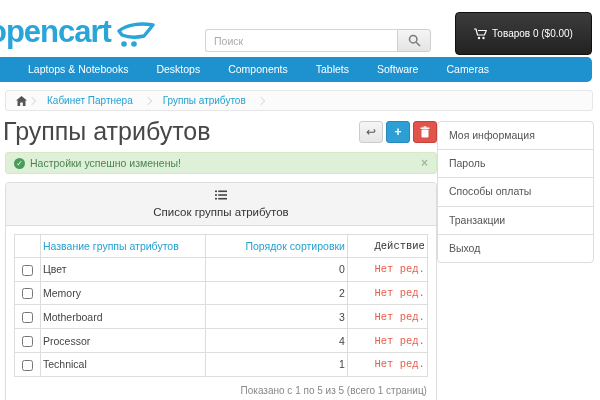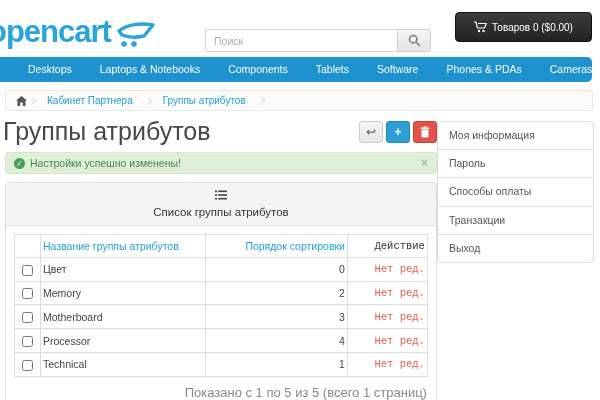--- a/index.html
+++ b/index.html
@@ -11,21 +11,21 @@
   .logo { position:absolute; left:-12px; top:14px; display:flex; align-items:center;
           font-size:31px; font-weight:bold; letter-spacing:-1px; color:#29a5d9; }
   .logo-cart { margin-left:6px; margin-top:6px; }
   .search-group { position:absolute; left:205px; top:29px; width:226px; height:23px; display:flex; }
   .search-input { flex:1; border:1px solid #d5d5d5; border-right:none; border-radius:3px 0 0 3px;
                   padding:0 8px; font-size:10.5px; color:#666; outline:none;
                   font-family:"Liberation Sans", sans-serif; }
   .search-input::placeholder { color:#aaa; }
   .search-btn { width:34px; background:linear-gradient(#f5f5f5,#e4e4e4); border:1px solid #cfcfcf;
                 border-radius:0 3px 3px 0; display:flex; align-items:center; justify-content:center; cursor:pointer; }
-  .cart-btn { position:absolute; left:455px; top:12px; width:137px; height:30px;
+  .cart-btn { position:absolute; left:455px; top:12px; width:137px; height:43px;
               background:linear-gradient(#3c3c3c,#222); border:1px solid #111; border-radius:4px;
               color:#fff; font-size:10px; display:flex; align-items:center; justify-content:center; gap:5px; cursor:pointer; }
 
   
   .nav { position:relative; margin-left:-10px; width:602px; height:25px; background:#1e91cf;
          border-radius:0 5px 5px 0; display:flex; align-items:center; padding-left:24px; }
   .nav-item { color:#fff; font-size:10.5px; padding:0 14px; line-height:25px; cursor:pointer; white-space:nowrap; }
 
   
   .breadcrumb { margin:8px 7px 0 5px; height:21px; background:#fbfbfb; border:1px solid #e6e6e6;
@@ -62,21 +62,21 @@
   table { width:100%; border-collapse:collapse; }
   th, td { border:1px solid #ddd; font-size:10.5px; padding:5px 2px; font-weight:normal; text-align:left; }
   th.sort-col, td.sort-col { text-align:right; width:142px; }
   th.action-col, td.action-col { text-align:right; width:80px;font-family:Liberation Mono, monospace; }
   .cb-col { width:26px; text-align:center; }
   .cb-col input { width:11px; height:11px; cursor:pointer; vertical-align:middle; }
   .th-link { color:#23a1d1; text-decoration:none; cursor:pointer; }
   .th-plain { color:#333; }
   td { color:#444; }
   .action-link { color:#e4604f; text-decoration:none; cursor:pointer; }
-  .pagination { text-align:right; font-size:13px; color:#888; margin-top:8px; padding-right:1px; }
+  .pagination { text-align:right; font-size:10px; color:#888; margin-top:8px; padding-right:1px; }
 
   
   .list-group { border:1px solid #ddd; border-radius:4px; overflow:hidden; background:#fff; }
   .list-group-item { padding:6px 11px; font-size:10.5px; color:#555; border-bottom:1px solid #ddd;
                      cursor:pointer; line-height:1.45; }
   .list-group-item:last-child { border-bottom:none; }
 
   svg { display:block; }
 </style>
 </head>
@@ -110,26 +110,25 @@
         <path d="M0 1 h2 l1.5 6 h7 l1.8-4.5 H4" fill="none" stroke="#fff" stroke-width="1.2"></path>
         <circle cx="5" cy="10" r="1.2" fill="#fff"></circle>
         <circle cx="9.5" cy="10" r="1.2" fill="#fff"></circle>
       </svg>
     </span>
     <span>Товаров 0 ($0.00)</span>
   </div>
 </div>
 
 <div class="nav">
+  <span class="nav-item">Laptops &amp; Notebooks</span>
   <span class="nav-item">Desktops</span>
-  <span class="nav-item">Laptops &amp; Notebooks</span>
   <span class="nav-item">Components</span>
   <span class="nav-item">Tablets</span>
   <span class="nav-item">Software</span>
-  <span class="nav-item">Phones &amp; PDAs</span>
   <span class="nav-item">Cameras</span>
 
 </div>
 
 <div class="breadcrumb">
   <span>
     <svg width="11" height="10" viewBox="0 0 11 10">
       <path d="M5.5 0 L11 4.5 L9.5 4.5 L9.5 10 L6.8 10 L6.8 6.5 L4.2 6.5 L4.2 10 L1.5 10 L1.5 4.5 L0 4.5 Z" fill="#555"></path>
     </svg>
   </span>

